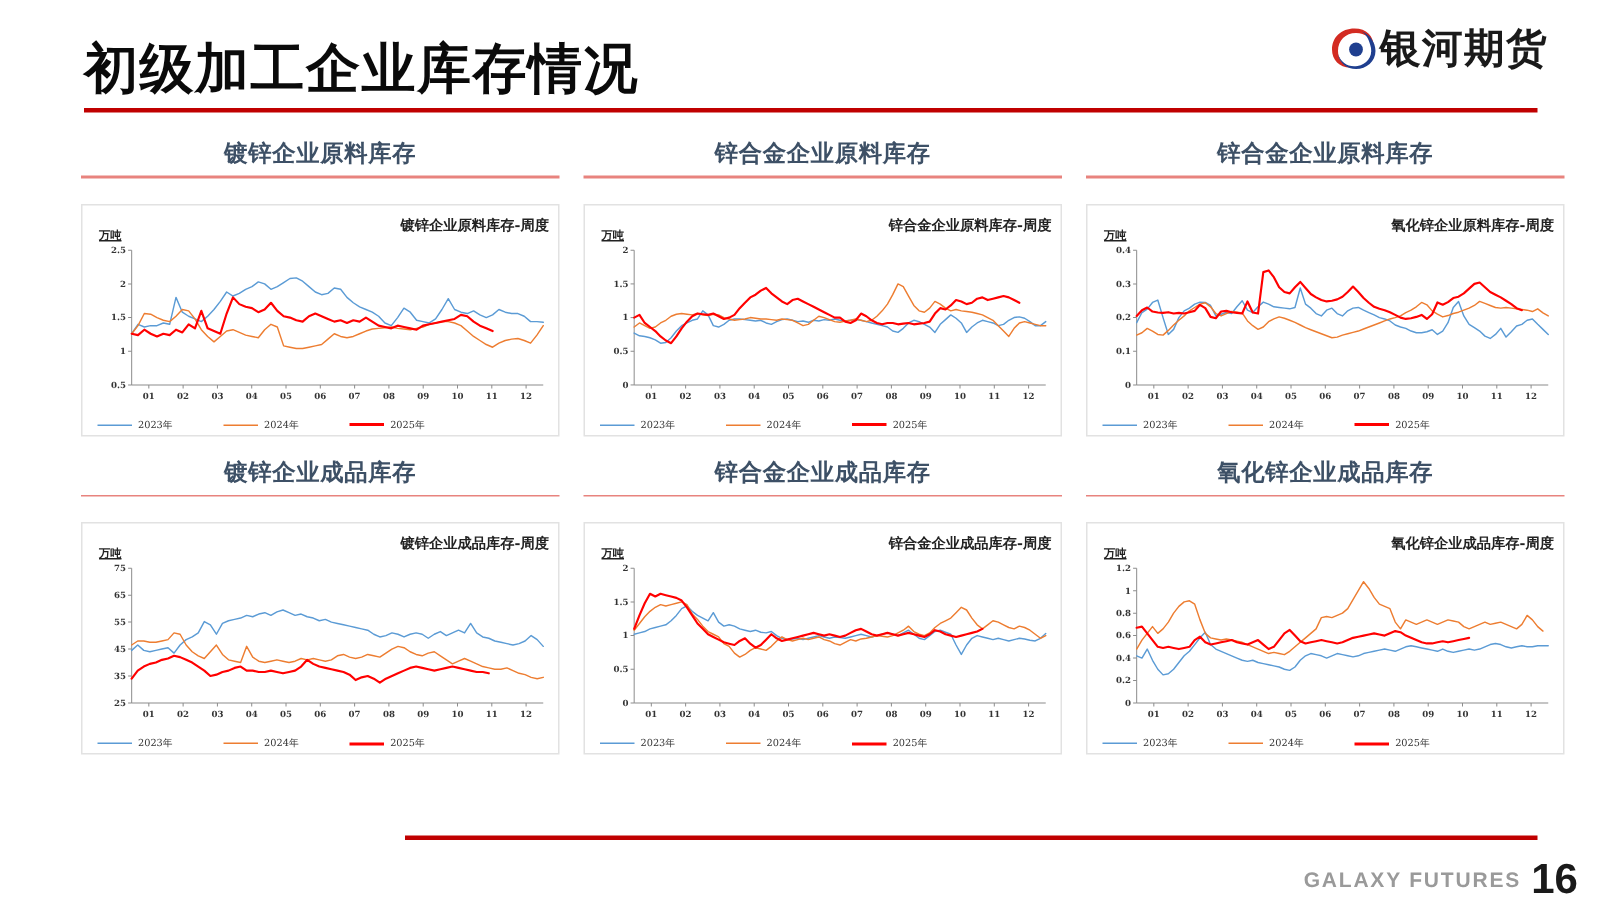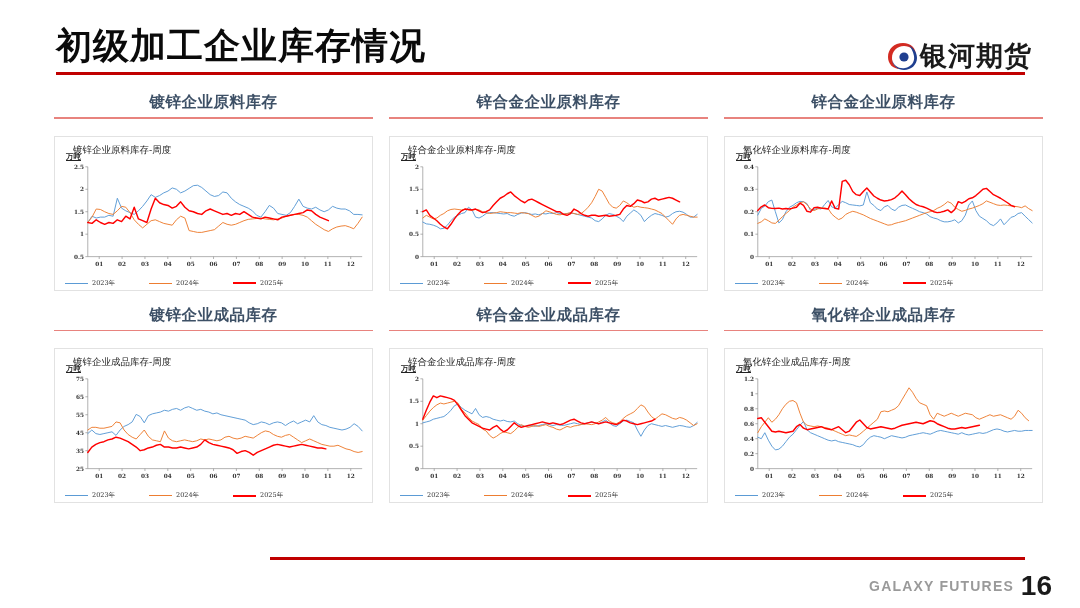--- a/index.html
+++ b/index.html
@@ -26,21 +26,21 @@
     white-space: nowrap;
   }
   .title-rule {
     position: absolute;
     left: 56px; top: 72px;
     width: 969px; height: 3px;
     background: #C00000;
   }
   .brand {
     position: absolute;
-    right: 48px; top: 38px;
+    right: 48px; top: 14px;
     display: flex; align-items: center; gap: 0;
   }
   .brand-mark {
     position: relative;
     width: 34px; height: 30px;
   }
   .brand-name {
     font-size: 27px;
     font-weight: bold;
     color: #1a1a1a;
@@ -78,23 +78,23 @@
   
   .chartbox {
     margin-top: 14px;
     background: #ffffff;
     border: 1px solid #e2e2e2;
     height: 155px;
     position: relative;
     padding: 4px 6px 2px 4px;
   }
   .chart-inner-title {
-    text-align: left;
+    text-align: right;
     font-family: "DejaVu Serif", "Liberation Serif", serif;
-    font-weight: normal;
+    font-weight: bold;
     font-size: 9.5px;
     color: #222;
     margin-top: 3px;
     margin-left: 14px;
     white-space: nowrap;
   }
   .unit-label {
     position: absolute;
     left: 11px; top: 15px;
     font-family: "DejaVu Serif", "Liberation Serif", serif;

